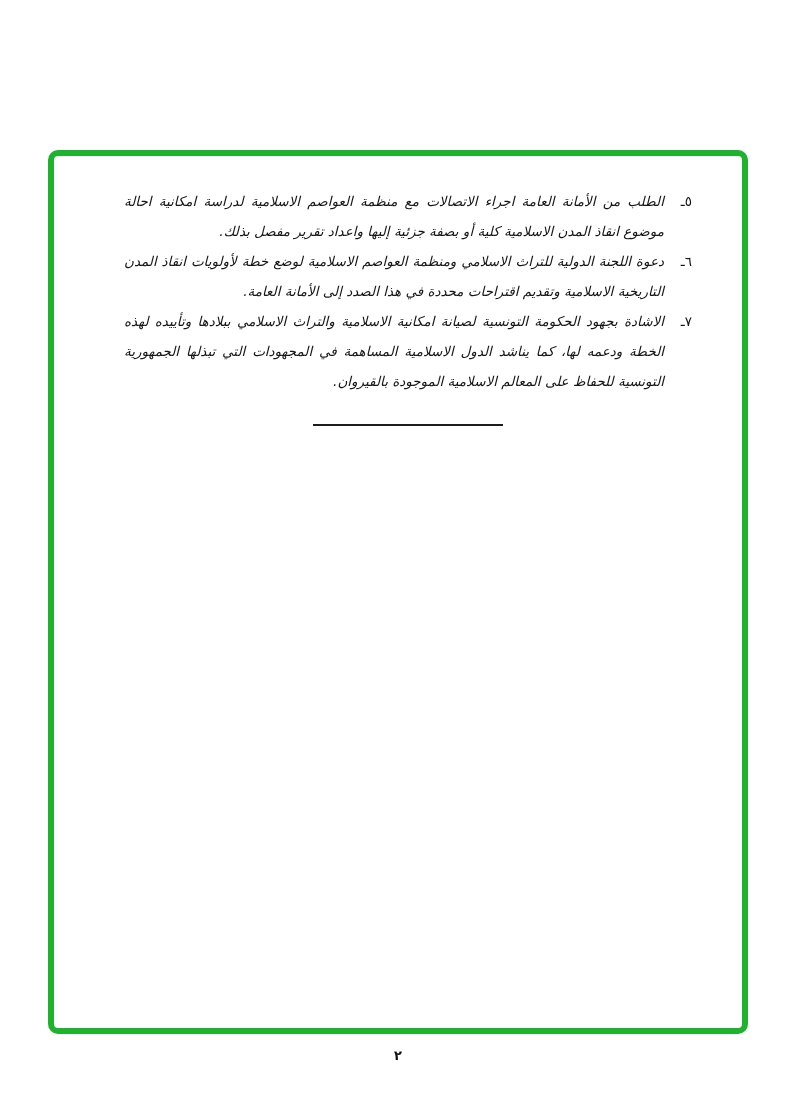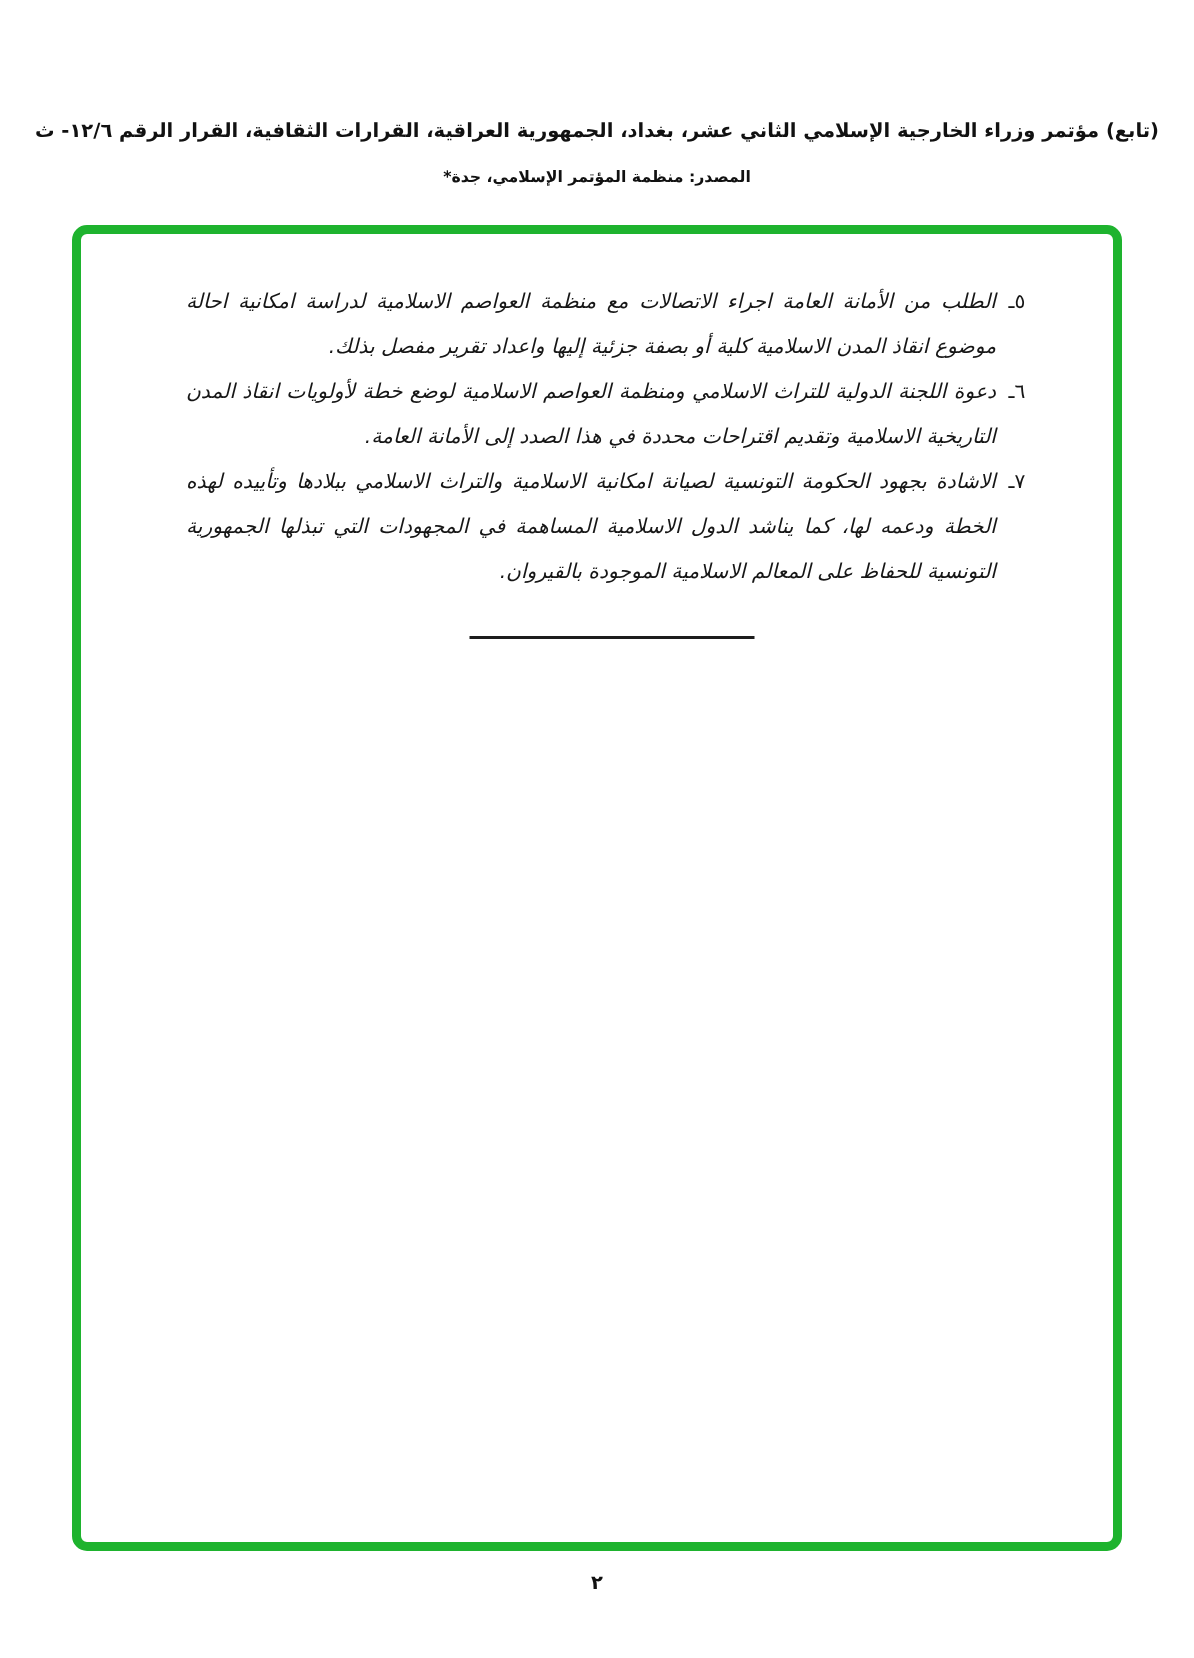--- a/index.html
+++ b/index.html
@@ -60,21 +60,20 @@
     font-size: 13.5px;
     line-height: 30px;
     color: #161616;
   }
   .item {
     display: flex;
   }
   .item-number {
     flex: 0 0 28px;
     white-space: nowrap;
-    text-align: center;
   }
   .item-text {
     flex: 1;
     text-align: justify;
     font-style: italic;
   }
   .separator-line {
     width: 190px;
     height: 2px;
     background: #1c1c1c;
@@ -89,23 +88,21 @@
     font-weight: bold;
     font-size: 13px;
     color: #111111;
   }
 </style>
 </head>
 <body>
 
 <div class="page">
 
-  <div class="header-line-1">(تابع) مؤتمر وزراء الخارجية الإسلامي الثاني عشر، بغداد، الجمهورية العراقية، القرارات الثقافية، القرار الرقم ١٢/٦- ث</div>
 
-  <div class="header-line-2">المصدر: منظمة المؤتمر الإسلامي، جدة*</div>
 
   <div class="highlight-box" style="border-color: rgb(30, 179, 46);"></div>
 
   <div class="content">
 
   <div class="item">
     <span class="item-number">٥ـ</span>
     <span class="item-text">الطلب من الأمانة العامة اجراء الاتصالات مع منظمة العواصم الاسلامية لدراسة امكانية احالة موضوع انقاذ المدن الاسلامية كلية أو بصفة جزئية إليها واعداد تقرير مفصل بذلك.</span>
   </div>
 

